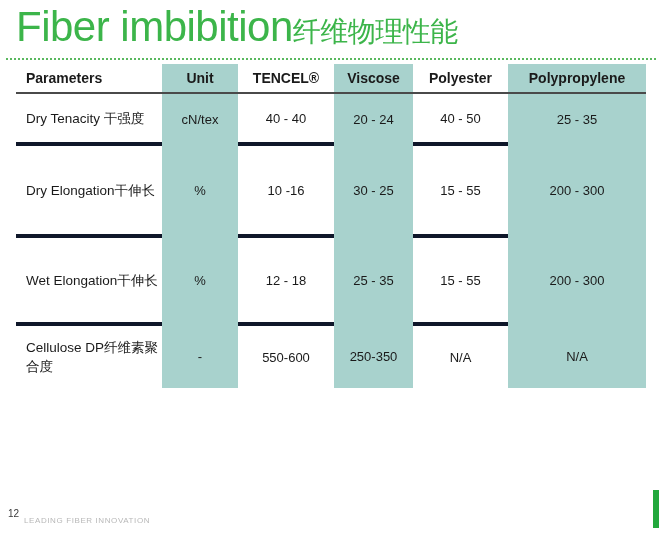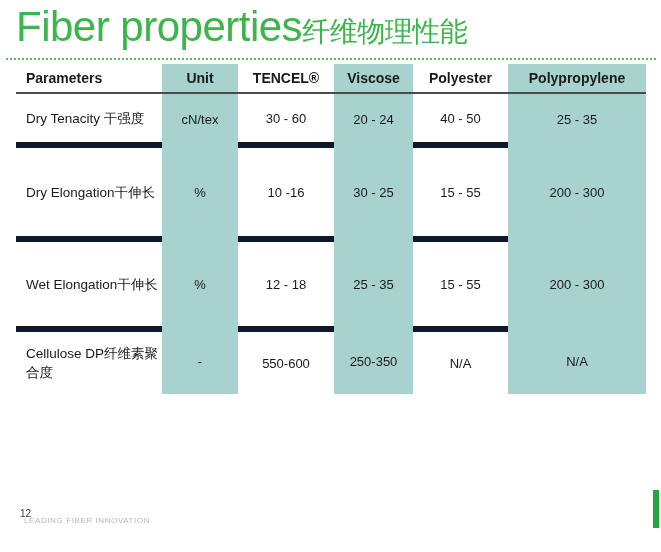--- a/index.html
+++ b/index.html
@@ -77,21 +77,21 @@
   #properties-table thead th.param-head {
     text-align: left;
     padding-left: 10px;
   }
 
   
   #properties-table tbody td {
     font-size: 13px;
     text-align: center;
     background: #ffffff;
-    border-bottom: 6px solid #0f172a;
+    border-bottom: 4px solid #0f172a;
   }
   #properties-table tbody td.shade { background: #a8d2cd; border-bottom: none; }
   #properties-table tbody td.param {
     text-align: left;
     padding-left: 10px;
     font-size: 13.5px;
     line-height: 19px;
   }
   #properties-table tbody td.param .cn {
     font-family: "DejaVu Sans", sans-serif;
@@ -106,21 +106,20 @@
   tr.r4 td { height: 86px; }
   tr.r5 td { height: 62px; }
 
   
   #page-number {
     position: absolute;
     left: 8px;
     top: 508px;
     font-size: 10px;
     color: #3a3a3a;
-    margin-left: 12px;
   }
   #brand-tagline {
     position: absolute;
     left: 24px;
     top: 516px;
     font-size: 8px;
     letter-spacing: 0.6px;
     color: #b8b8b8;
     white-space: nowrap;
   }
@@ -132,21 +131,21 @@
     top: 490px;
     width: 6px;
     height: 38px;
     background: #22a83c;
   }
 </style>
 </head>
 <body>
 
 <div id="slide-title">
-  <span class="en">Fiber properties</span><span class="cn">纤维物理性能</span>
+  <span class="en">Fiber imbibition</span><span class="cn">纤维物理性能</span>
 </div>
 
 <div id="title-divider"></div>
 
 <table id="properties-table">
   <colgroup>
     <col class="c-param">
       <col class="c-unit">
       <col class="c-ten">
     <col class="c-vis">
@@ -160,21 +159,21 @@
       <th>TENCEL®</th>
       <th class="shade">Viscose</th>
       <th>Polyester</th>
       <th class="shade">Polypropylene</th>
     </tr>
   </thead>
   <tbody>
     <tr class="r0">
       <td class="param"><span>Dry Tenacity </span><span class="cn">干强度</span></td>
       <td class="shade">cN/tex</td>
-      <td>30 - 60</td>
+      <td>40 - 40</td>
       <td class="shade">20 - 24</td>
       <td>40 - 50</td>
       <td class="shade">25 - 35</td>
     </tr>
     <tr class="r1">
       <td class="param"><span>Dry Elongation</span><span class="cn">干伸长</span></td>
       <td class="shade">%</td>
       <td>10 -16</td>
       <td class="shade">30 - 25</td>
       <td>15 - 55</td>

